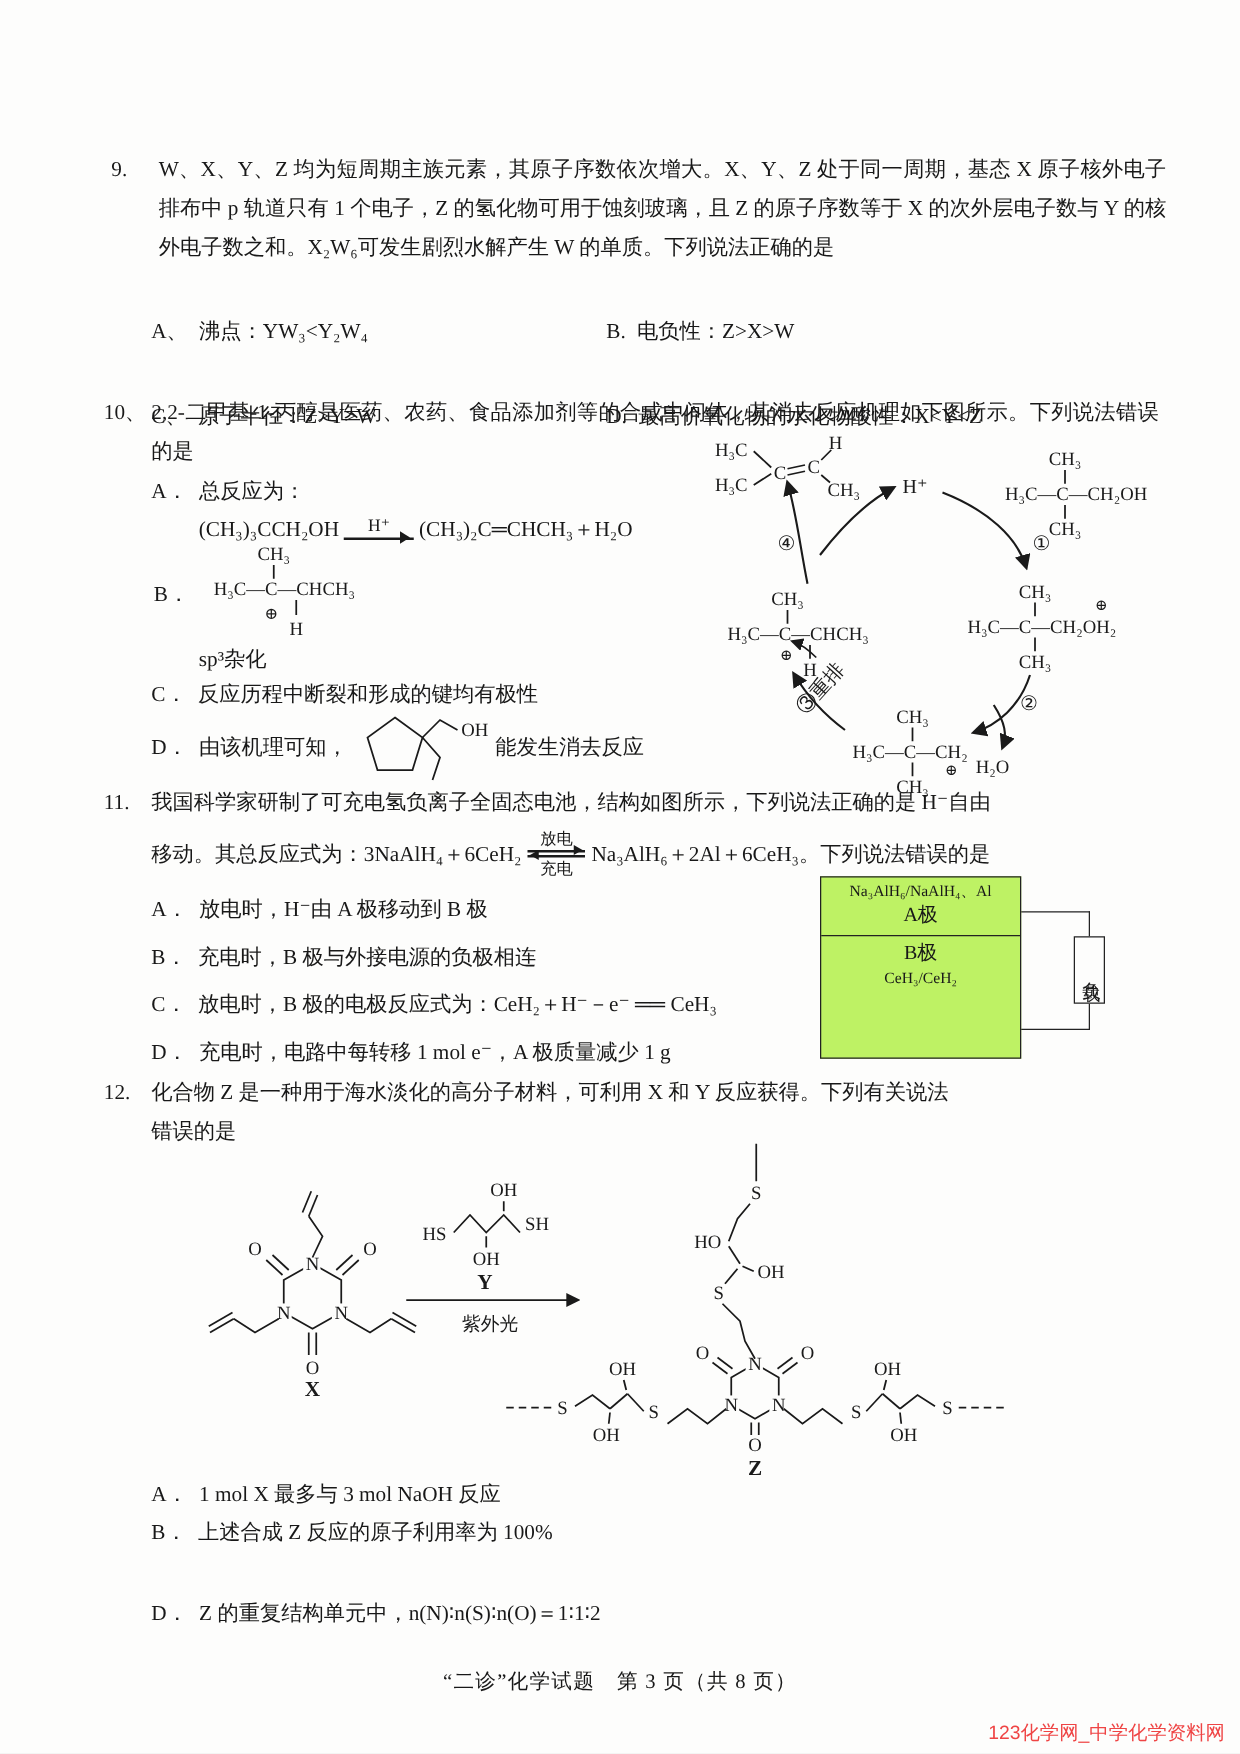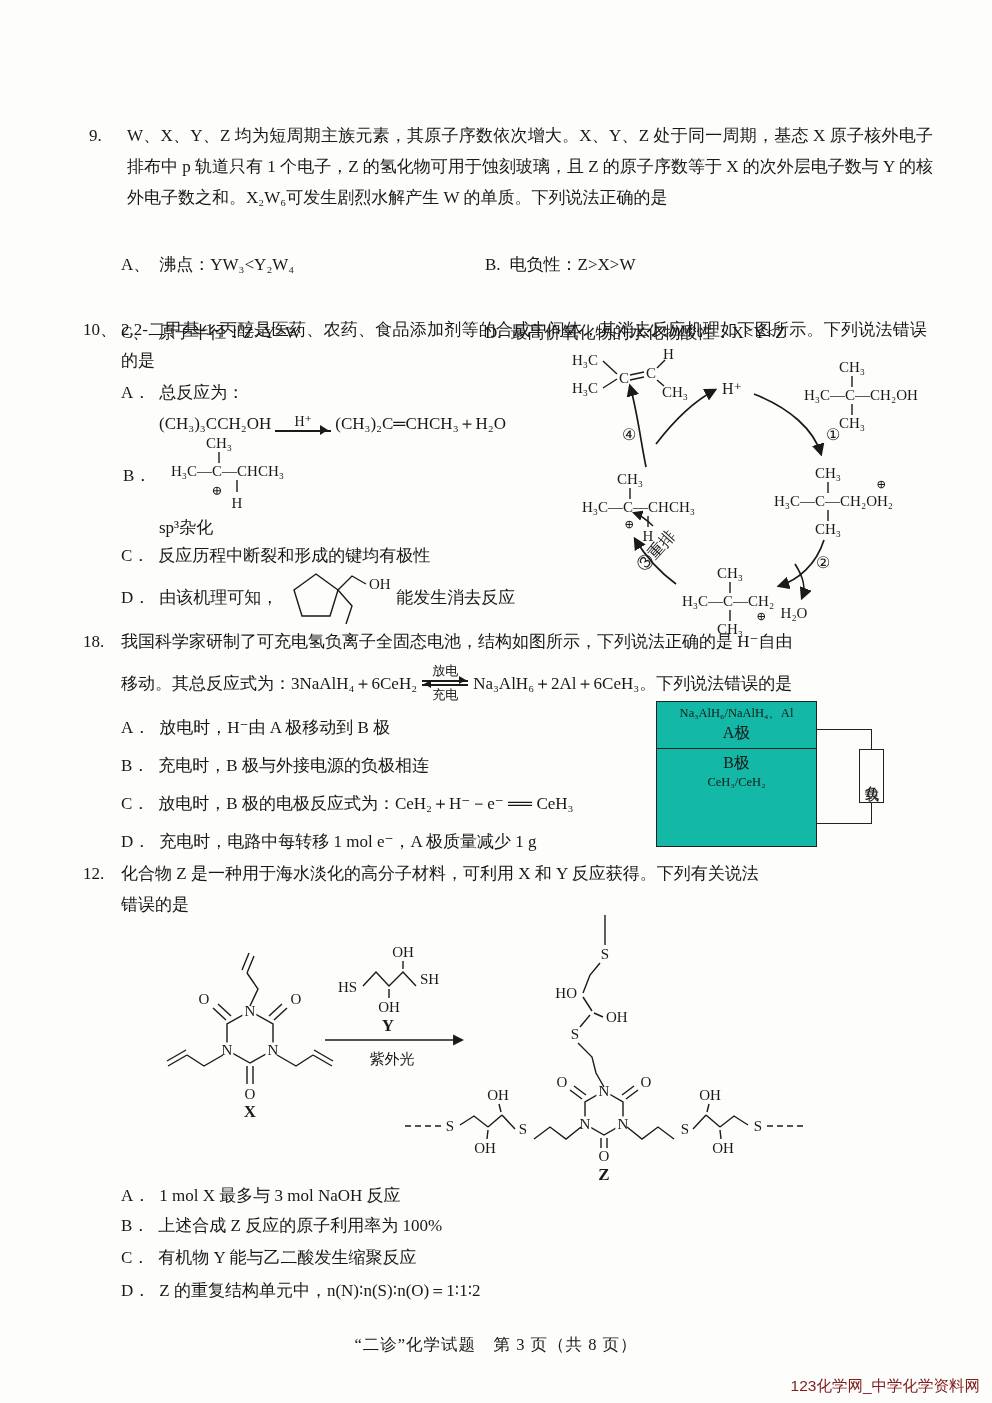--- a/index.html
+++ b/index.html
@@ -21,42 +21,42 @@
   .arrow-right::after{content:"";position:absolute;right:-2px;top:-4.5px;width:0;height:0;
      border:5px solid transparent;border-left:8px solid #1a1a1a;}
   
   .revarr{display:inline-flex;flex-direction:column;align-items:center;margin:0 5px;}
   .revarr .lbl{font-size:13px;line-height:14px;}
   .ar{width:46px;height:2px;background:#1a1a1a;position:relative;margin:2.5px 0;}
   .ar.r::after{content:"";position:absolute;right:-2px;top:-4px;border:4.5px solid transparent;border-left:7px solid #1a1a1a;}
   .ar.l::before{content:"";position:absolute;left:-2px;top:-4px;border:4.5px solid transparent;border-right:7px solid #1a1a1a;}
   
   .battery{position:absolute;left:656px;top:701px;width:234px;height:152px;}
-  .bmain{position:absolute;left:0;top:0;width:161px;height:146px;border:1.6px solid #222;box-sizing:border-box;background:#14b8a6;}
+  .bmain{position:absolute;left:0;top:0;width:161px;height:146px;border:1.6px solid #222;box-sizing:border-box;background:#bef264;}
   .brow1{height:47px;border-bottom:1.6px solid #222;box-sizing:border-box;text-align:center;padding-top:3px;}
   .bs1{font-size:12.5px;line-height:16px;display:block;}
   .bs2{font-size:16px;line-height:23px;display:block;}
   .brow2{height:52px;border-bottom:1.6px solid #222;box-sizing:border-box;display:flex;align-items:center;justify-content:center;font-size:16.5px;letter-spacing:3px;}
   .brow3{height:44px;text-align:center;padding-top:2px;}
   .bload{position:absolute;left:203px;top:48px;width:25px;height:54px;border:1.6px solid #222;box-sizing:border-box;
          display:flex;align-items:center;justify-content:center;font-size:14.5px;
          writing-mode:vertical-rl;text-orientation:upright;letter-spacing:2px;background:#fdfdfc;}
   .wtop{position:absolute;left:159px;top:28px;width:56px;height:20px;border-top:1.6px solid #222;border-right:1.6px solid #222;}
   .wbot{position:absolute;left:159px;top:102px;width:56px;height:20px;border-bottom:1.6px solid #222;border-right:1.6px solid #222;}
   
   svg{position:absolute;overflow:visible;}
   svg text{font-family:"Liberation Serif","DejaVu Serif",serif;fill:#1a1a1a;font-size:15px;}
   svg .t16{font-size:16px;} svg .t13{font-size:13px;} svg .t12{font-size:12px;} svg .t17{font-size:17px;}
   svg .mid{text-anchor:middle;} svg .end{text-anchor:end;} svg .bold{font-weight:bold;}
   svg .halo{paint-order:stroke;stroke:#fdfdfc;stroke-width:5px;}
   svg line, svg polyline, svg polygon, svg path.bond{stroke:#1a1a1a;stroke-width:1.4;fill:none;}
   svg path.arr{stroke:#1a1a1a;stroke-width:1.7;fill:none;}
   svg line.dash{stroke-dasharray:6 4;}
   .footer{position:absolute;left:0;top:1334px;width:100%;text-align:center;font-size:16.5px;letter-spacing:1px;}
-  .watermark{position:absolute;right:12px;top:1376px;font-size:15.5px;color:#7f1d1d;
+  .watermark{position:absolute;right:12px;top:1376px;font-size:15.5px;color:#ef4444;
              font-family:"Liberation Sans","DejaVu Sans",sans-serif;}
 </style>
 </head>
 <body>
 
 <div class="page">
 
   <section class="q" style="left:83px;top:120px;width:860px;">
     <div class="flexline">
       <span class="qnum" style="padding-left:6px;">9.</span>
@@ -192,21 +192,21 @@
     </g>
 
     <g>
       <path class="arr" d="M 237,232 C 246,246 248,256 244,266" marker-end="url(#ah)"></path>
       <text x="236" y="286" class="mid">H₂O</text>
     </g>
   </svg>
 
   <section class="q" style="left:83px;top:626px;width:860px;height:232px;">
     <div class="flexline">
-      <span class="qnum">18.</span>
+      <span class="qnum">11.</span>
       <div class="stem">我国科学家研制了可充电氢负离子全固态电池，结构如图所示，下列说法正确的是 H⁻自由</div>
     </div>
     <div class="absline" style="left:38px;top:30px;height:54px;display:flex;align-items:center;">
       <span>移动。其总反应式为：3NaAlH₄＋6CeH₂</span>
       <span class="revarr">
         <span class="lbl">放电</span>
         <span class="ar r"></span>
         <span class="ar l" style="margin-top:-1px;"></span>
         <span class="lbl">充电</span>
       </span>
@@ -235,21 +235,20 @@
   </div>
 
   <section class="q" style="left:83px;top:858px;width:860px;height:460px;">
     <div class="flexline">
       <span class="qnum">12.</span>
       <div class="stem">化合物 Z 是一种用于海水淡化的高分子材料，可利用 X 和 Y 反应获得。下列有关说法</div>
     </div>
     <div class="absline" style="left:38px;top:31px;">错误的是</div>
     <div class="absline" style="left:38px;top:322px;"><span class="optlabel">A．</span><span>1 mol X 最多与 3 mol NaOH 反应</span></div>
     <div class="absline" style="left:38px;top:352px;"><span class="optlabel">B．</span><span>上述合成 Z 反应的原子利用率为 100%</span></div>
-    <div class="absline" style="left:38px;top:384px;"><span class="optlabel">C．</span><span>有机物 Y 能与乙二酸发生缩聚反应</span></div>
     <div class="absline" style="left:38px;top:417px;"><span class="optlabel">D．</span><span>Z 的重复结构单元中，n(N)∶n(S)∶n(O)＝1∶1∶2</span></div>
   </section>
 
   <svg style="left:100px;top:903px;" width="840" height="280" viewBox="0 0 840 280">
     <defs>
       <marker id="ah2" viewBox="0 0 10 10" refX="8" refY="5" markerWidth="8" markerHeight="8" orient="auto-start-reverse">
         <path d="M0,0 L10,5 L0,10 z" fill="#1a1a1a"></path>
       </marker>
     </defs>
 

